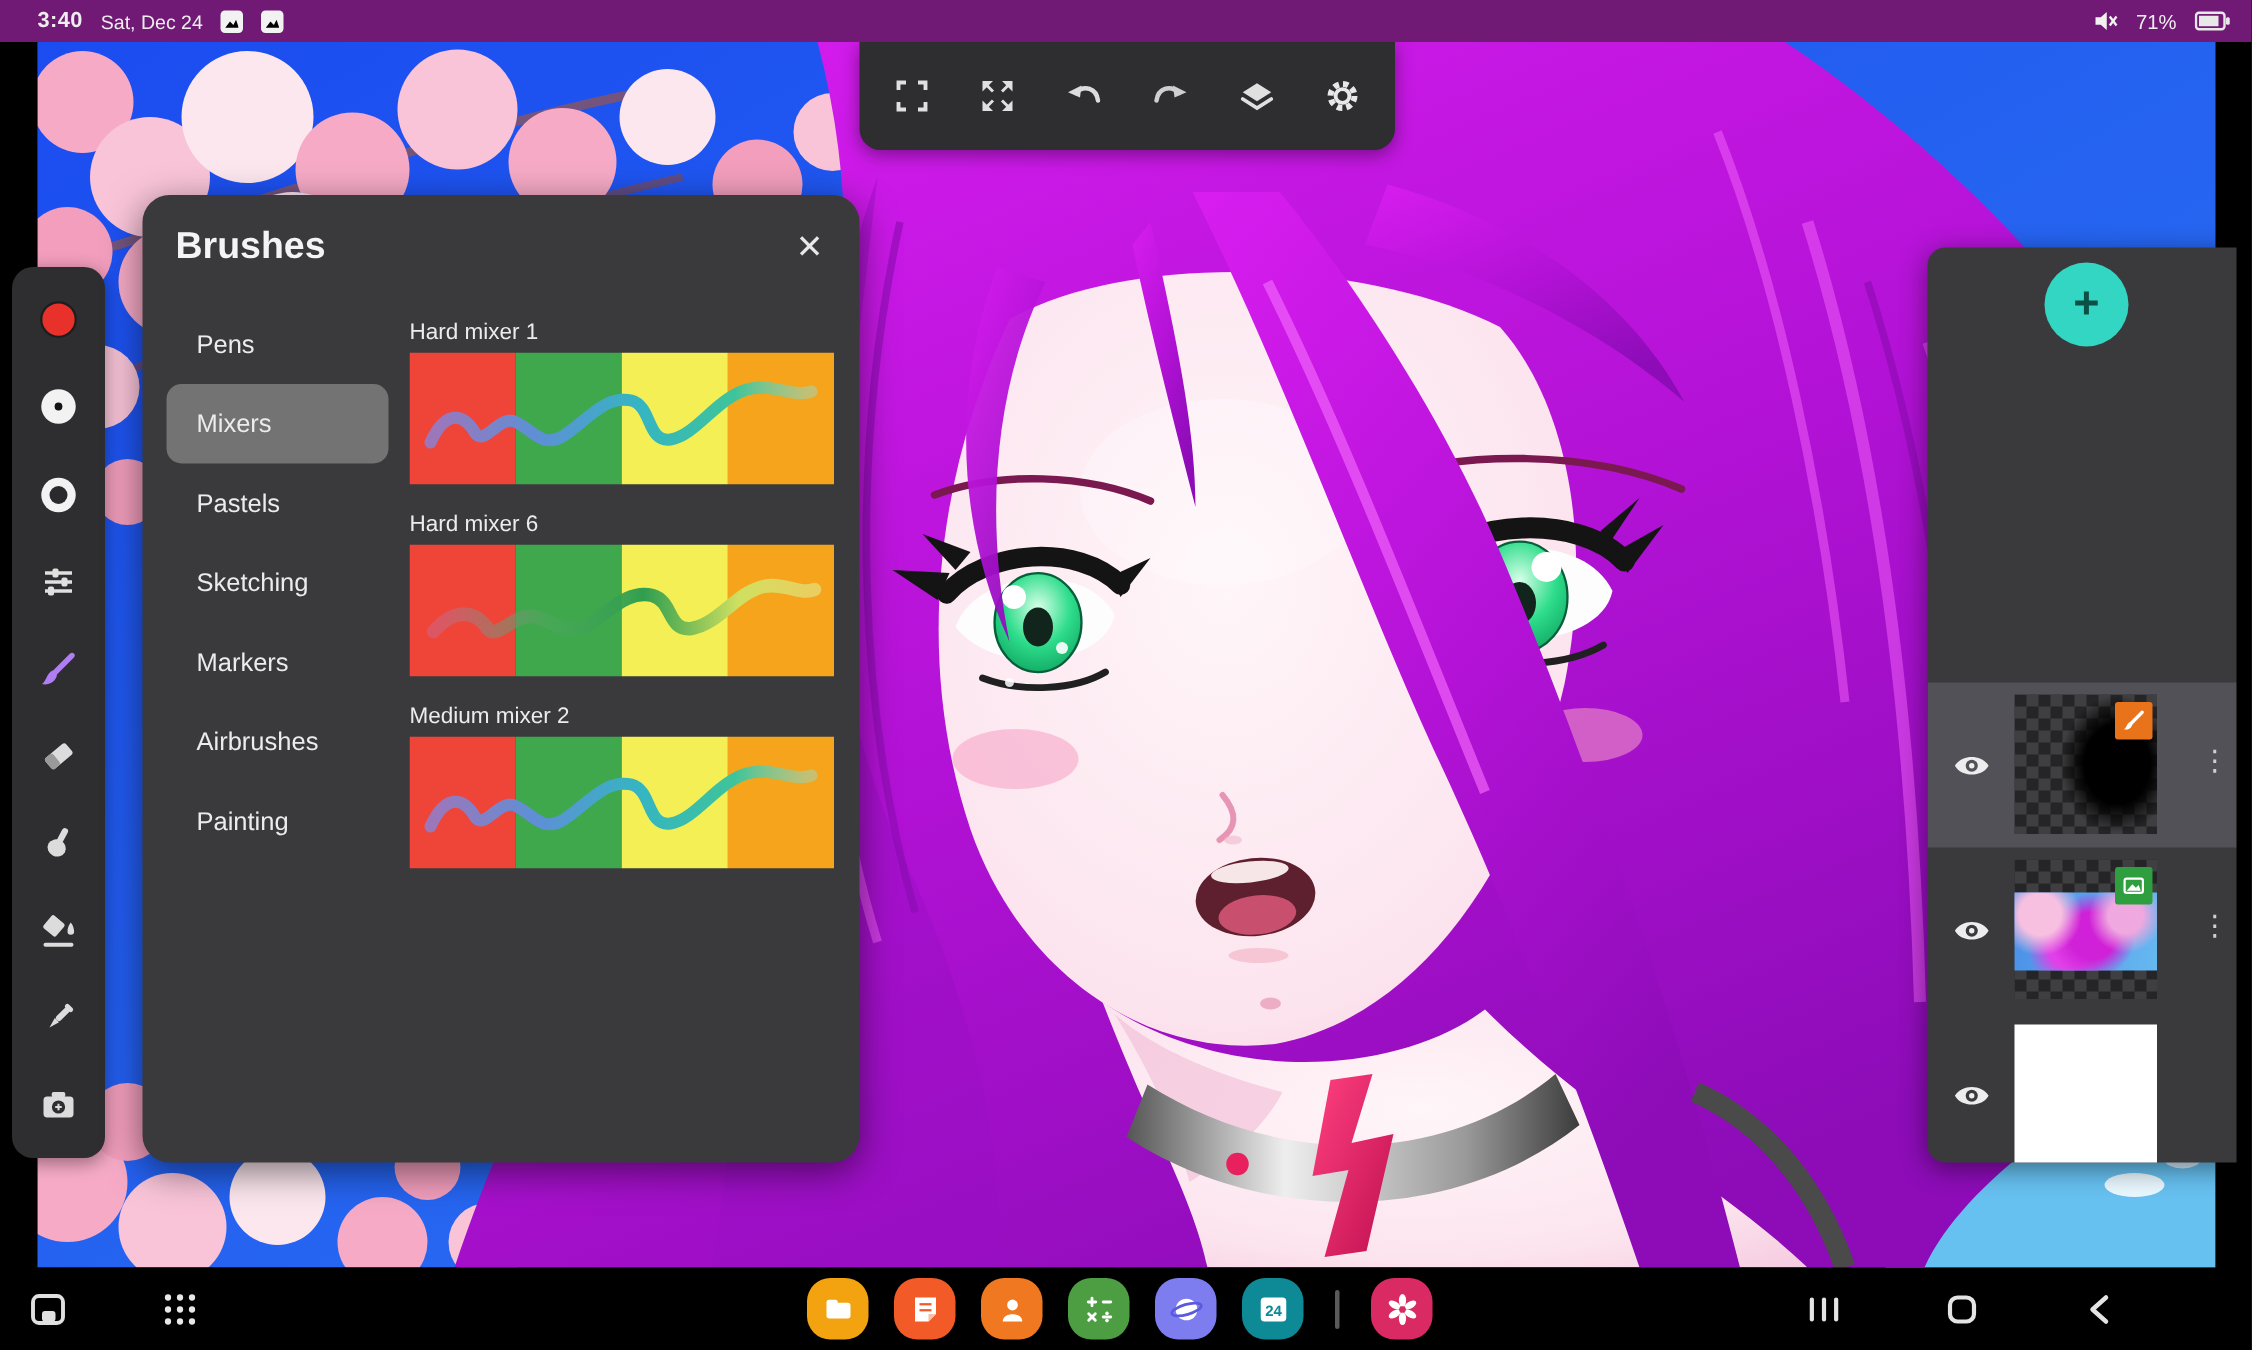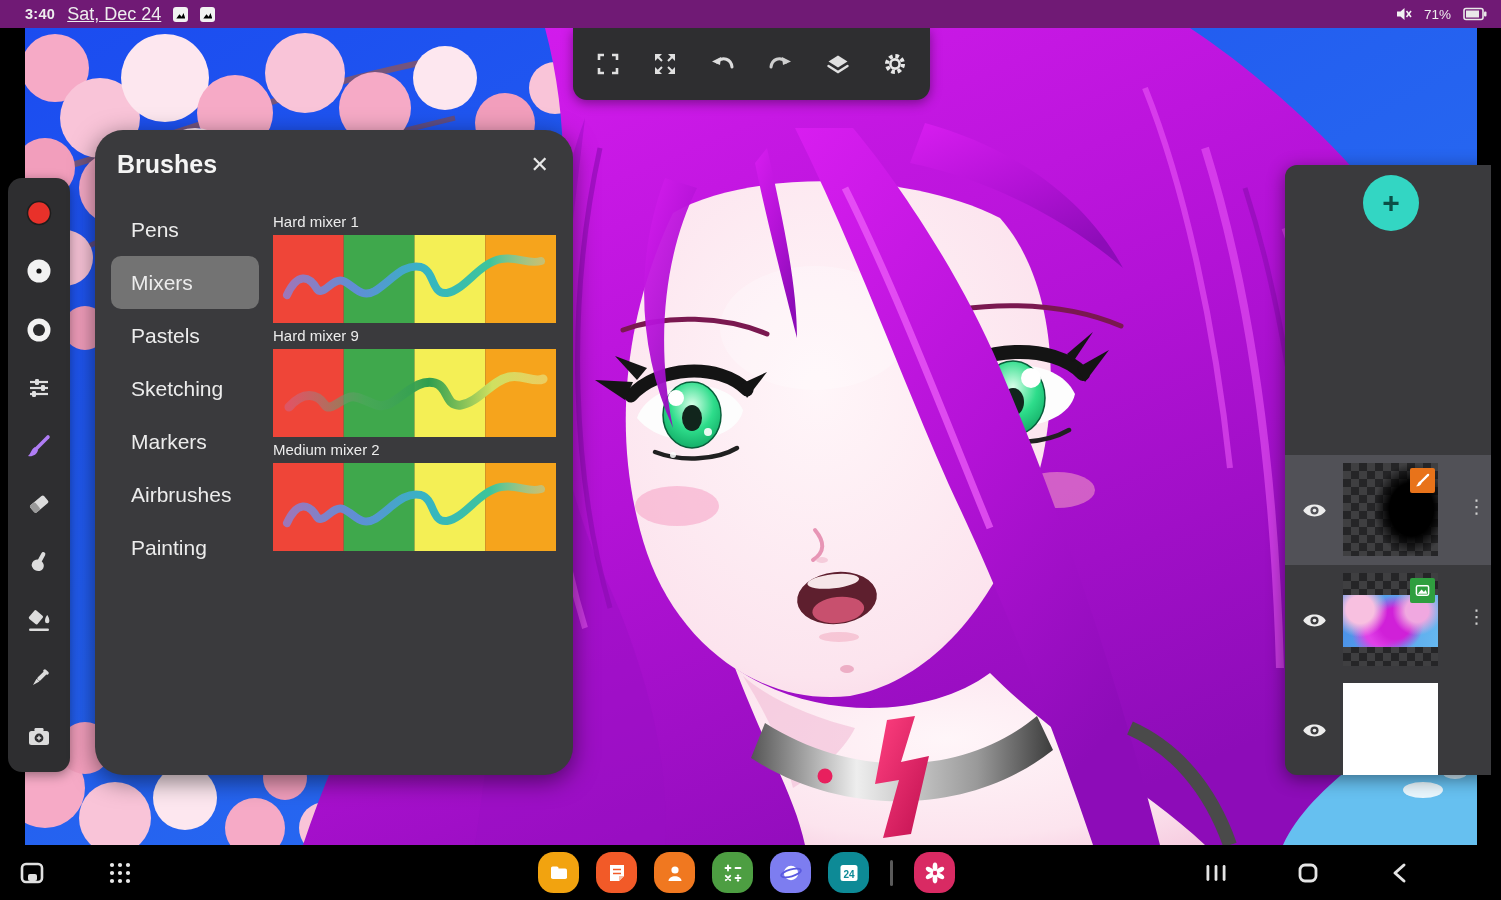--- a/index.html
+++ b/index.html
@@ -5,21 +5,21 @@
   * { margin:0; padding:0; box-sizing:border-box; }
   html,body { width:1501px; height:900px; background:#000; overflow:hidden;
               font-family:"Liberation Sans", sans-serif; color:#eee; }
 
   
   #status-bar { position:absolute; left:0; top:0; width:1501px; height:28px;
     background:#701a75; display:flex; align-items:center; justify-content:space-between;
     padding:0 14px 0 25px; z-index:60; }
   .sb-left, .sb-right { display:flex; align-items:center; gap:12px; }
   .sb-time { font-weight:bold; font-size:14.5px; letter-spacing:.3px; }
-  .sb-date { font-size:18px;text-decoration:underline; }
+  .sb-date { font-size:13px; }
   .sb-notif { width:15px; height:15px; background:#f2f2f2; border-radius:3px; position:relative; }
   .sb-notif::after { content:""; position:absolute; left:3px; top:6px; width:9px; height:6px;
     background:#000; clip-path:polygon(0 100%,35% 30%,60% 70%,80% 10%,100% 100%); }
   .sb-pct { font-size:13.5px; }
 
   
   #canvas-area { position:absolute; left:25px; top:28px; width:1452px; height:817px;
     overflow:hidden; z-index:1; background:#1d52ee; }
   #canvas-area svg { display:block; }
 
@@ -31,33 +31,33 @@
     border-radius:10px; cursor:pointer; }
 
   
   #left-toolbar { position:absolute; left:8px; top:178px; width:62px; height:594px;
     background:#2e2e30; border-radius:14px; display:flex; flex-direction:column;
     align-items:center; justify-content:space-evenly; z-index:30; box-shadow:0 3px 12px rgba(0,0,0,.4); }
   .tool-btn { width:46px; height:46px; display:flex; align-items:center; justify-content:center; cursor:pointer; }
 
   
   #brushes-panel { position:absolute; left:95px; top:130px; width:478px; height:645px;
-    background:#3a3a3d; border-radius:28px; z-index:40; overflow:hidden;
+    background:#3a3a3d; border-radius:18px; z-index:40; overflow:hidden;
     box-shadow:0 6px 24px rgba(0,0,0,.5); }
   .bp-header { display:flex; align-items:center; justify-content:space-between;
     padding:20px 24px 10px 22px; }
   .bp-title { font-size:25px; font-weight:600; color:#f4f4f4; }
   .bp-close { font-size:22px; color:#e8e8e8; cursor:pointer; line-height:1; }
   .bp-body { display:flex; padding:0 16px; }
   .bp-cats { width:148px; padding-top:14px; }
   .bp-cat { height:53px; display:flex; align-items:center; padding-left:20px;
-    font-size:21px; color:#ececec; border-radius:10px; cursor:pointer; }
+    font-size:17px; color:#ececec; border-radius:10px; cursor:pointer; }
   .bp-cat.sel { background:#737373; }
   .bp-list { flex:1; padding:24px 0 0 14px; }
-  .brush-item { margin-bottom:4px; cursor:pointer; }
+  .brush-item { margin-bottom:18px; cursor:pointer; }
   .brush-label { font-size:15px; color:#ececec; margin-bottom:5px; }
   .brush-preview { width:283px; height:88px; }
 
   
   #layers-panel { position:absolute; left:1285px; top:165px; width:206px; height:610px;
     background:#3a3a3d; border-radius:12px 0 0 12px; z-index:30; overflow:hidden;
     box-shadow:0 4px 18px rgba(0,0,0,.45); }
   #add-layer-fab { position:absolute; left:78px; top:10px; width:56px; height:56px;
     border-radius:50%; background:#33d6c3; color:#0b4f46; font-size:30px; font-weight:bold;
     display:flex; align-items:center; justify-content:center; cursor:pointer; }
@@ -447,21 +447,21 @@
               <rect x="70.75" y="0" width="70.75" height="88" fill="#3fa84c"></rect>
             <rect x="141.5" y="0" width="70.75" height="88" fill="#f4ef55"></rect>
               <rect x="212.25" y="0" width="70.75" height="88" fill="#f6a41c"></rect>
             <path d="M14,60 C24,38 36,40 44,54 C50,62 60,42 70,46 C82,51 88,64 102,56 C118,46 130,28 148,32 C162,36 158,60 174,58 C192,55 206,28 228,24 C244,21 256,30 268,26" fill="none" stroke="url(#gTeal)" stroke-width="8" stroke-linecap="round"></path>
           </svg>
         </div>
       </div>
 
 
       <div class="brush-item">
-        <div class="brush-label">Hard mixer 9</div>
+        <div class="brush-label">Hard mixer 6</div>
         <div class="brush-preview">
           <svg width="283" height="88" viewBox="0 0 283 88">
             <rect x="0" y="0" width="70.75" height="88" fill="#ef4538"></rect>
               <rect x="70.75" y="0" width="70.75" height="88" fill="#3fa84c"></rect>
             <rect x="141.5" y="0" width="70.75" height="88" fill="#f4ef55"></rect>
               <rect x="212.25" y="0" width="70.75" height="88" fill="#f6a41c"></rect>
             <path d="M16,58 C30,42 44,44 52,56 C58,64 70,46 82,48 C96,50 104,62 118,54 C134,44 146,30 162,34 C176,38 172,58 188,56 C206,53 218,32 236,28 C250,25 260,34 270,30" fill="none" stroke="url(#gMix)" stroke-width="9" stroke-linecap="round"></path>
           </svg>
         </div>
       </div>

